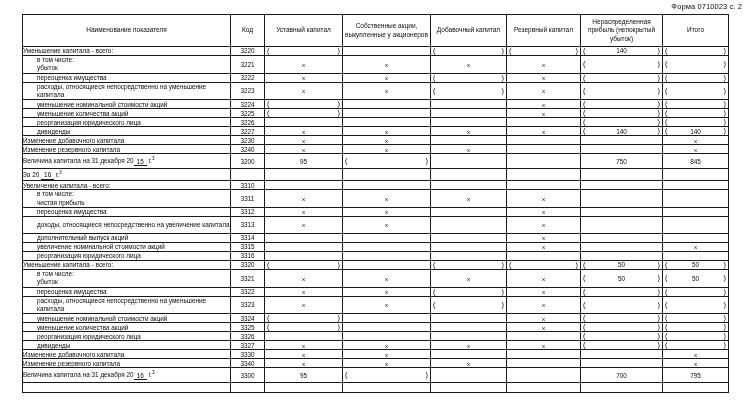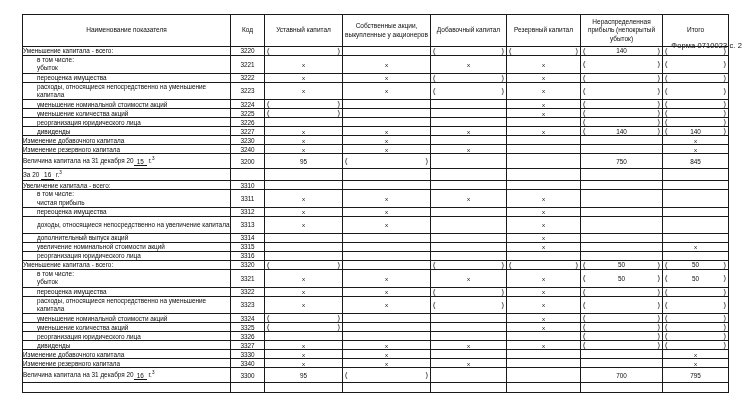--- a/index.html
+++ b/index.html
@@ -10,21 +10,20 @@
     color:#0d0d0d;
     overflow:hidden;
     position:relative;
   }
   #form-header{
     position:absolute;
     top:2px; right:8px;
     font-size:7.5px;
     letter-spacing:.1px;
     white-space:nowrap;
-    margin-top:39px;
   }
   #sheet{
     position:absolute;
     left:22px; top:14px;
     width:706px;
   }
   table.ocu{
     border-collapse:collapse;
     table-layout:fixed;
     width:706px;

